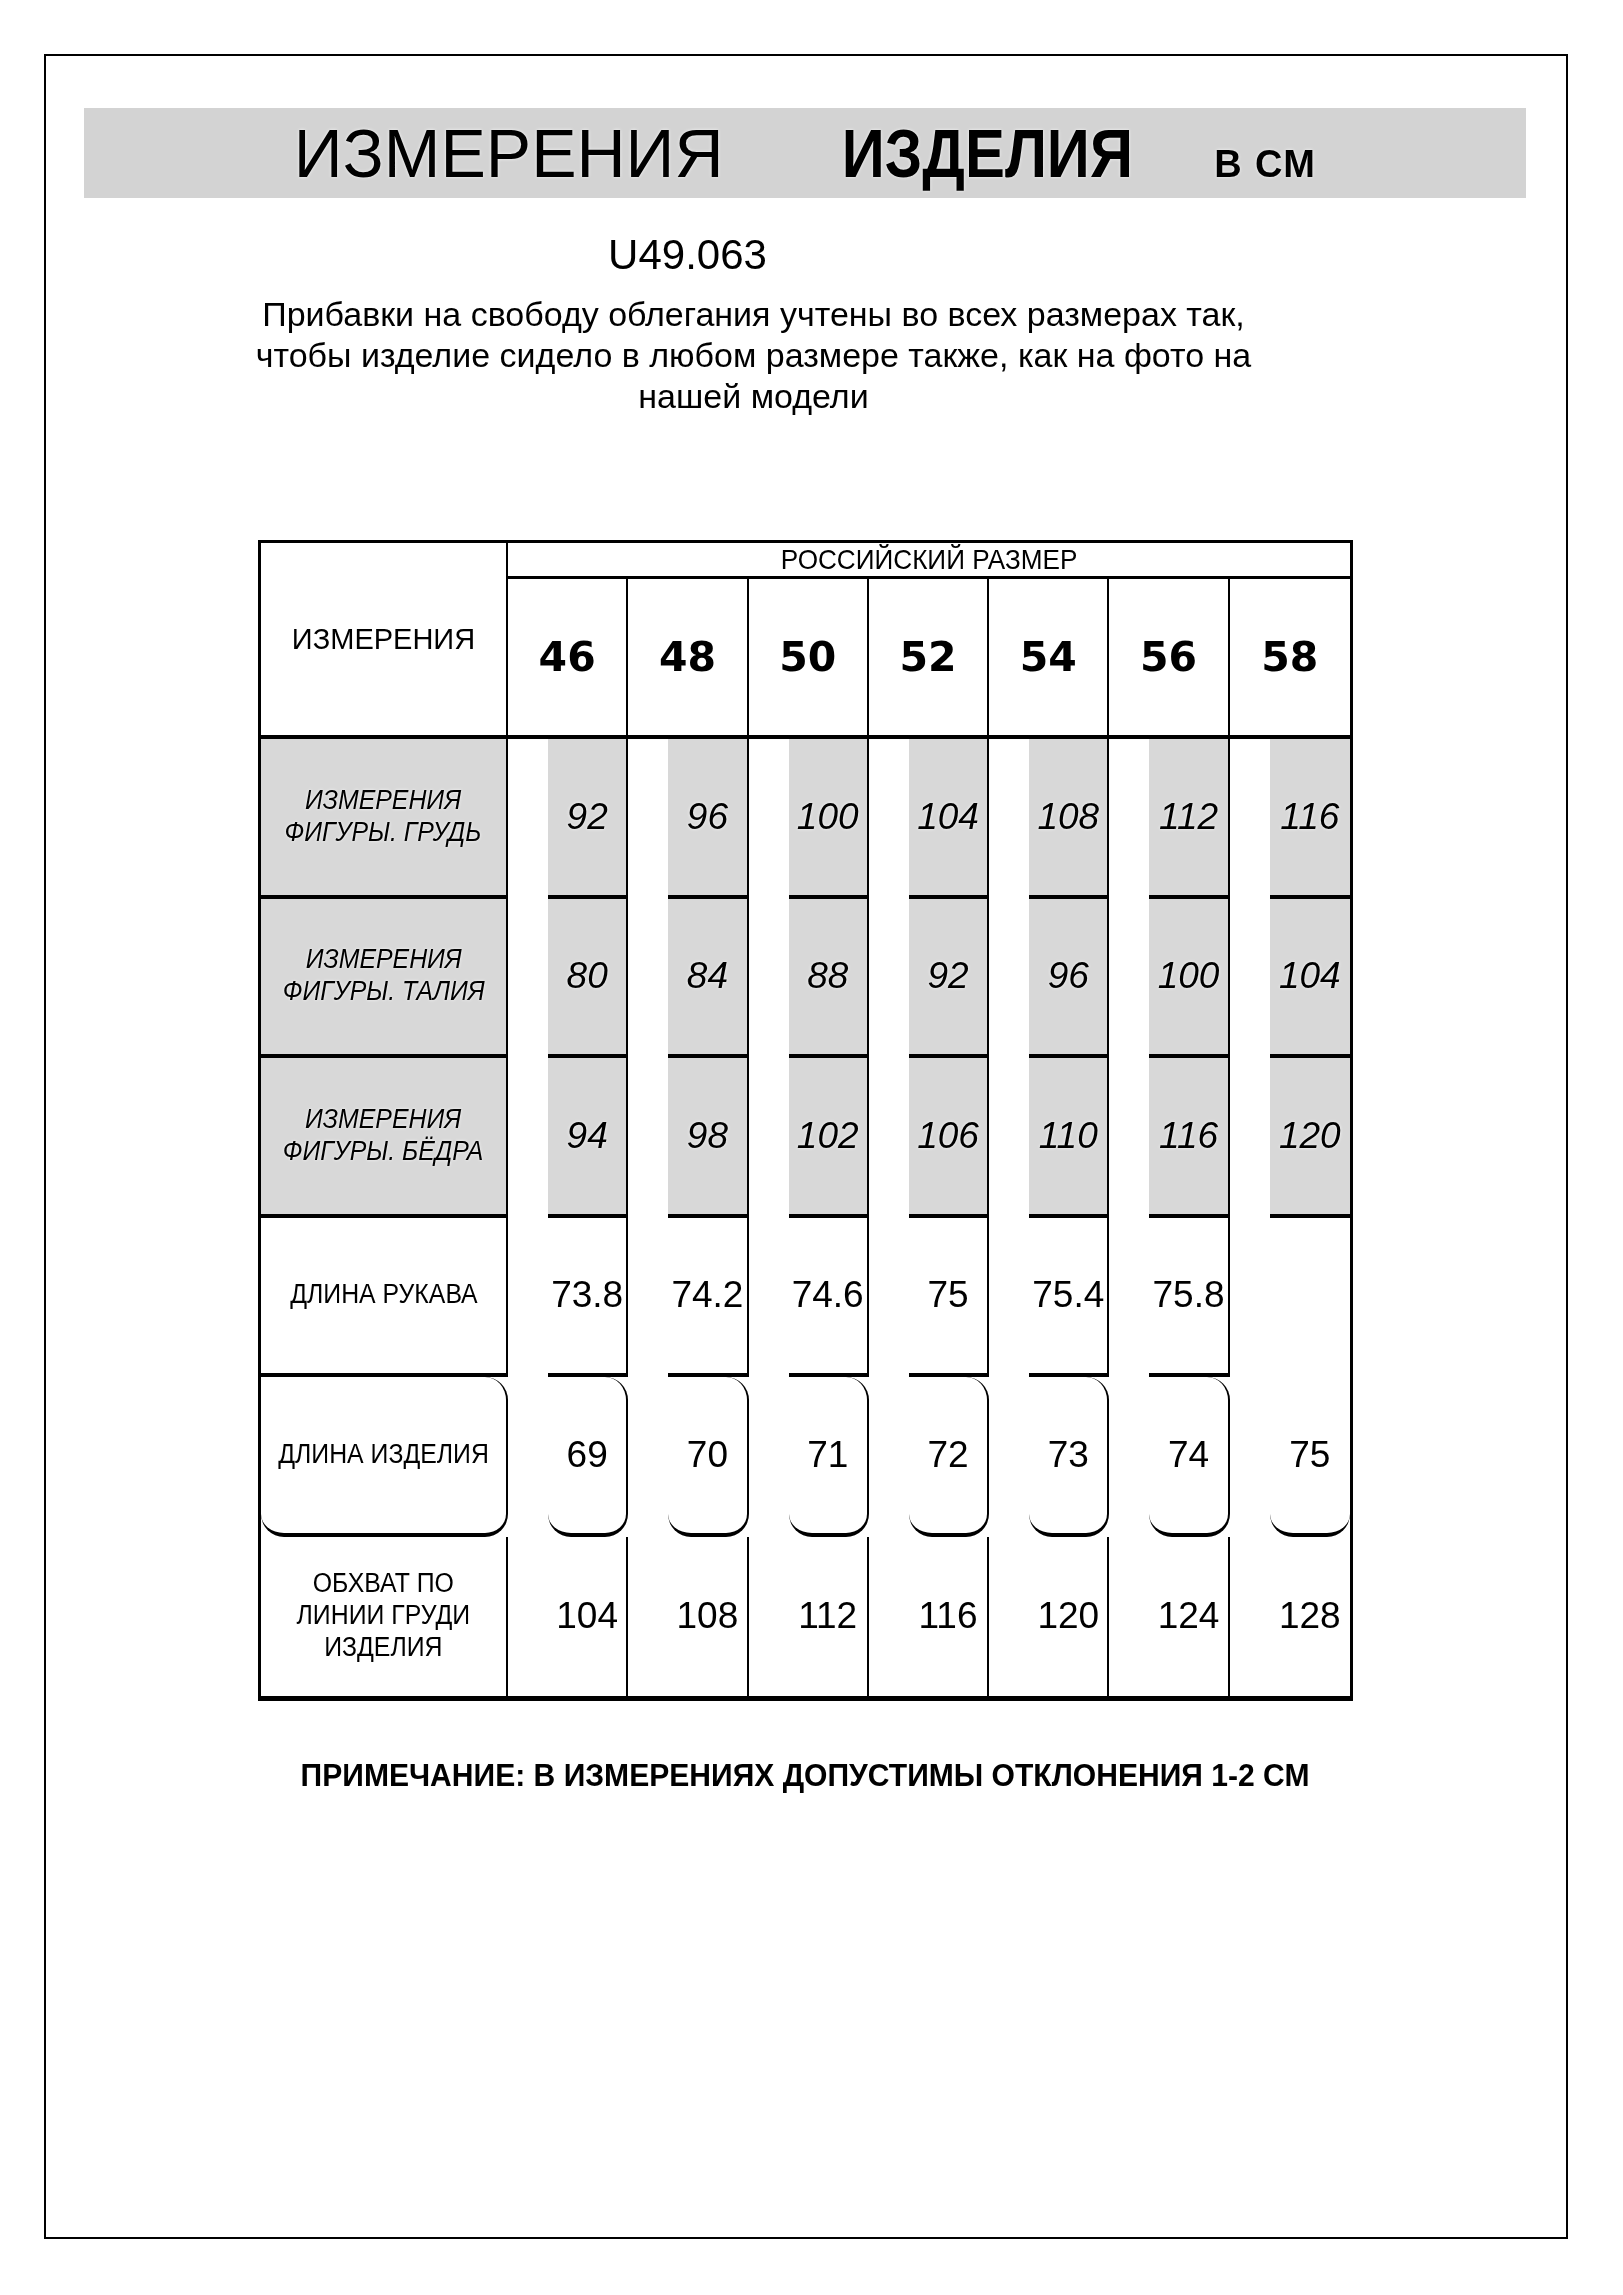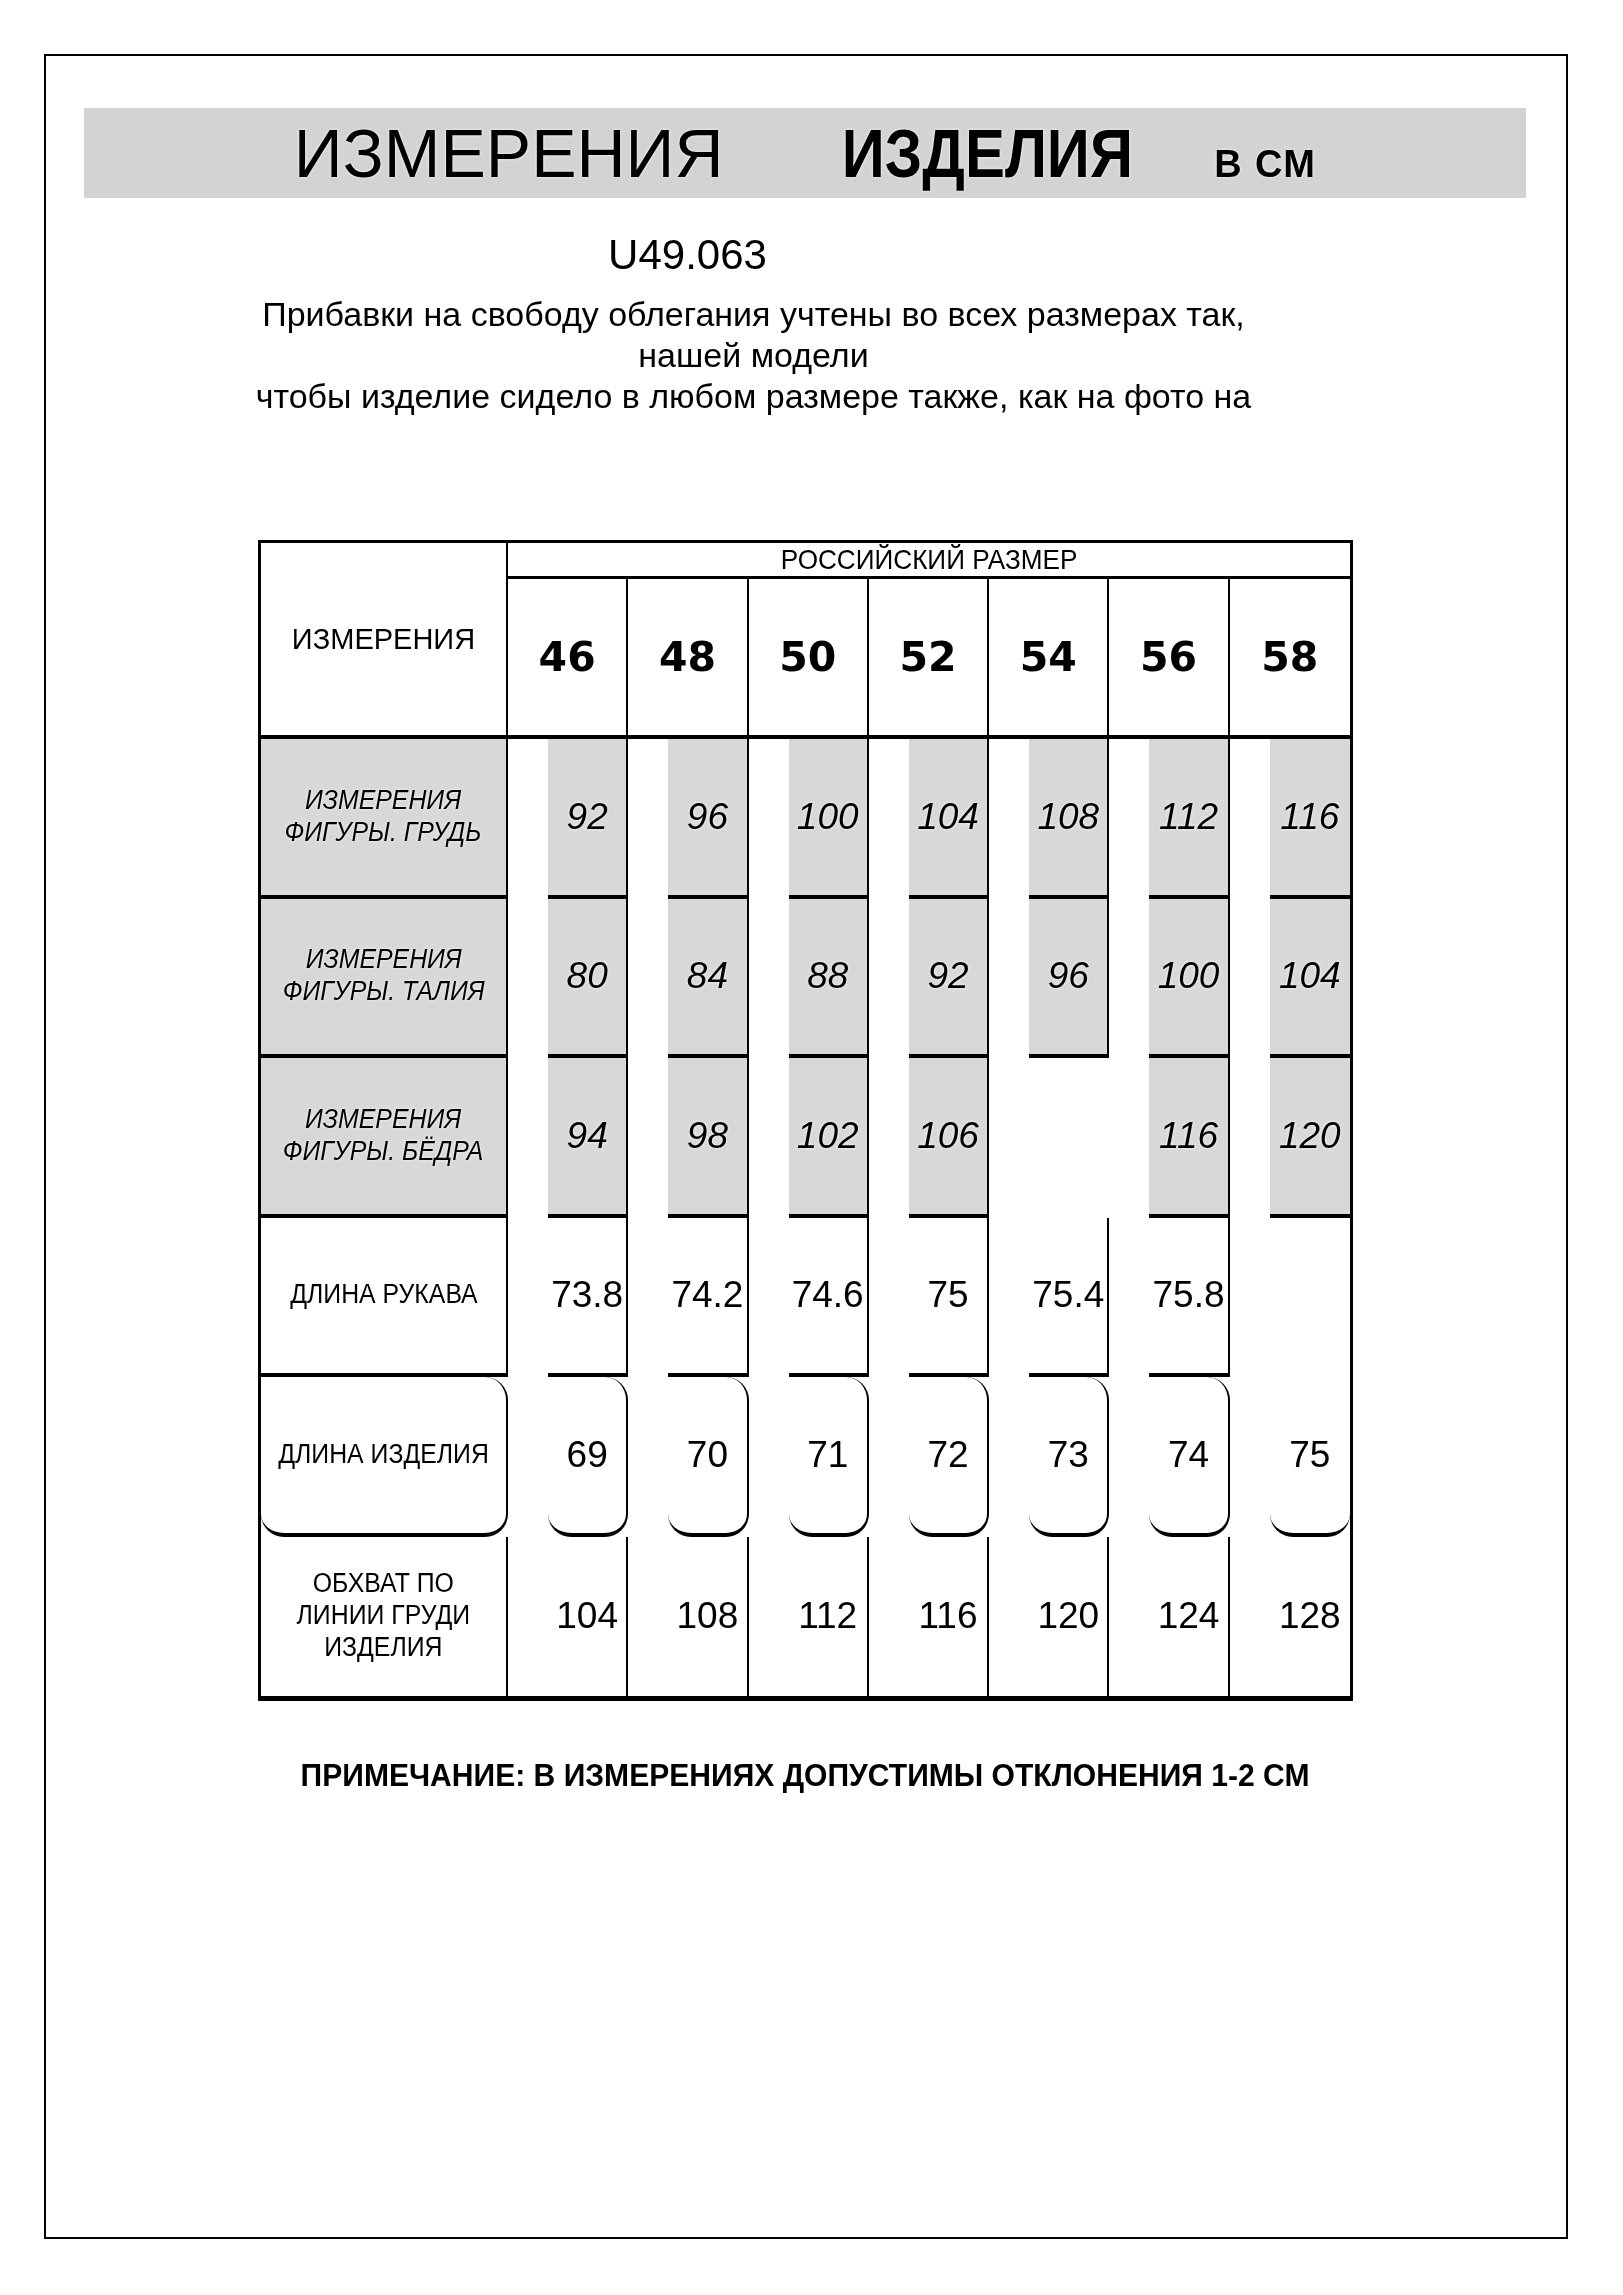--- a/index.html
+++ b/index.html
@@ -99,22 +99,22 @@
 <div class="band">
   <span class="title-w1">ИЗМЕРЕНИЯ</span>
   <span class="title-w2">ИЗДЕЛИЯ</span>
   <span class="title-unit">В СМ</span>
 </div>
 
 <div class="article">U49.063</div>
 
 <div class="subtitle">
   <div class="subtitle-line">Прибавки на свободу облегания учтены во всех размерах так,</div>
+  <div class="subtitle-line">чтобы изделие сидело в любом размере также, как на фото на</div>
   <div class="subtitle-line">нашей модели</div>
-  <div class="subtitle-line">чтобы изделие сидело в любом размере также, как на фото на</div>
 </div>
 
 <div class="tbl">
   <div class="cell corner">
     <div>ИЗМЕРЕНИЯ</div>
   </div>
   <div class="cell group">
     <div class="group-inner">РОССИЙСКИЙ РАЗМЕР</div>
   </div>
 
@@ -157,20 +157,21 @@
   <div class="cell lab shaded r5 c1">
     <div class="lab-inner">
       <div class="lab-line">ИЗМЕРЕНИЯ</div>
       <div class="lab-line">ФИГУРЫ. БЁДРА</div>
     </div>
   </div>
   <div class="cell val shaded r5 c2">94</div>
   <div class="cell val shaded r5 c3">98</div>
   <div class="cell val shaded r5 c4">102</div>
   <div class="cell val shaded r5 c5">106</div>
+  <div class="cell val shaded r5 c6">110</div>
   <div class="cell val shaded r5 c7">116</div>
   <div class="cell val shaded r5 c8">120</div>
 
   <div class="cell lab r6 c1">
     <div class="lab-inner">
       <div class="lab-line">ДЛИНА РУКАВА</div>
     </div>
   </div>
   <div class="cell val r6 c2">73.8</div>
   <div class="cell val r6 c3">74.2</div>

